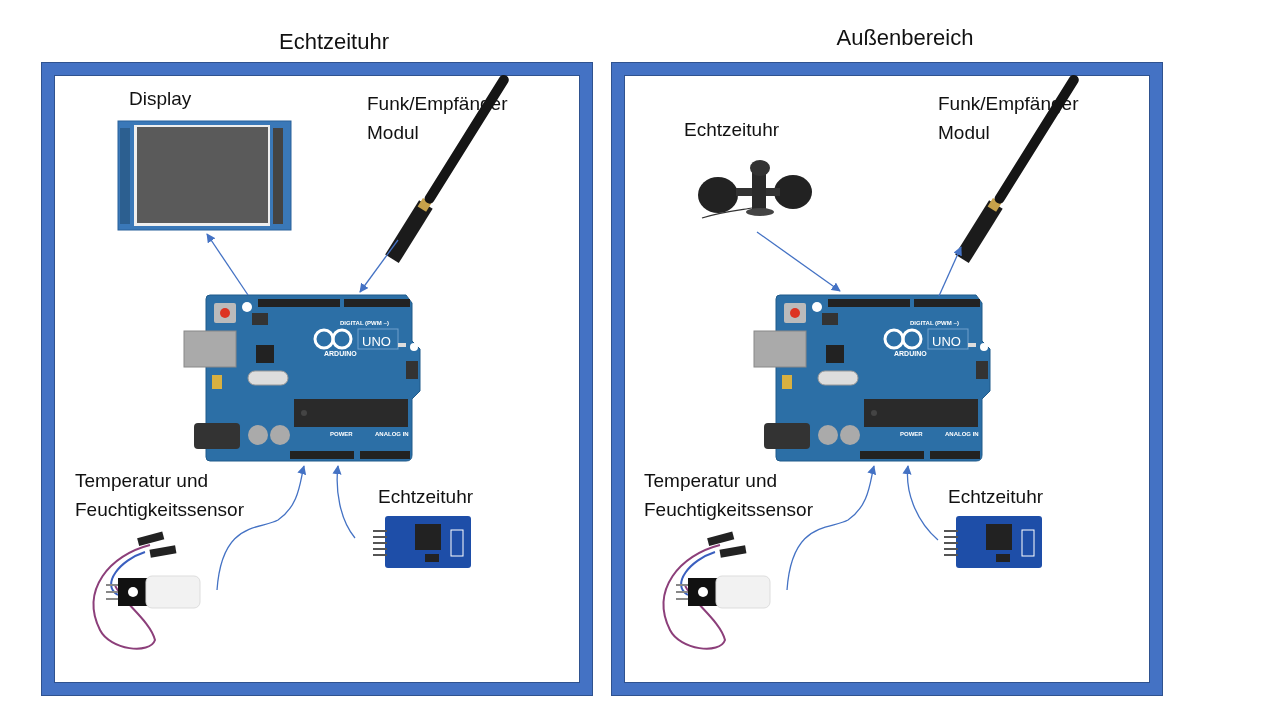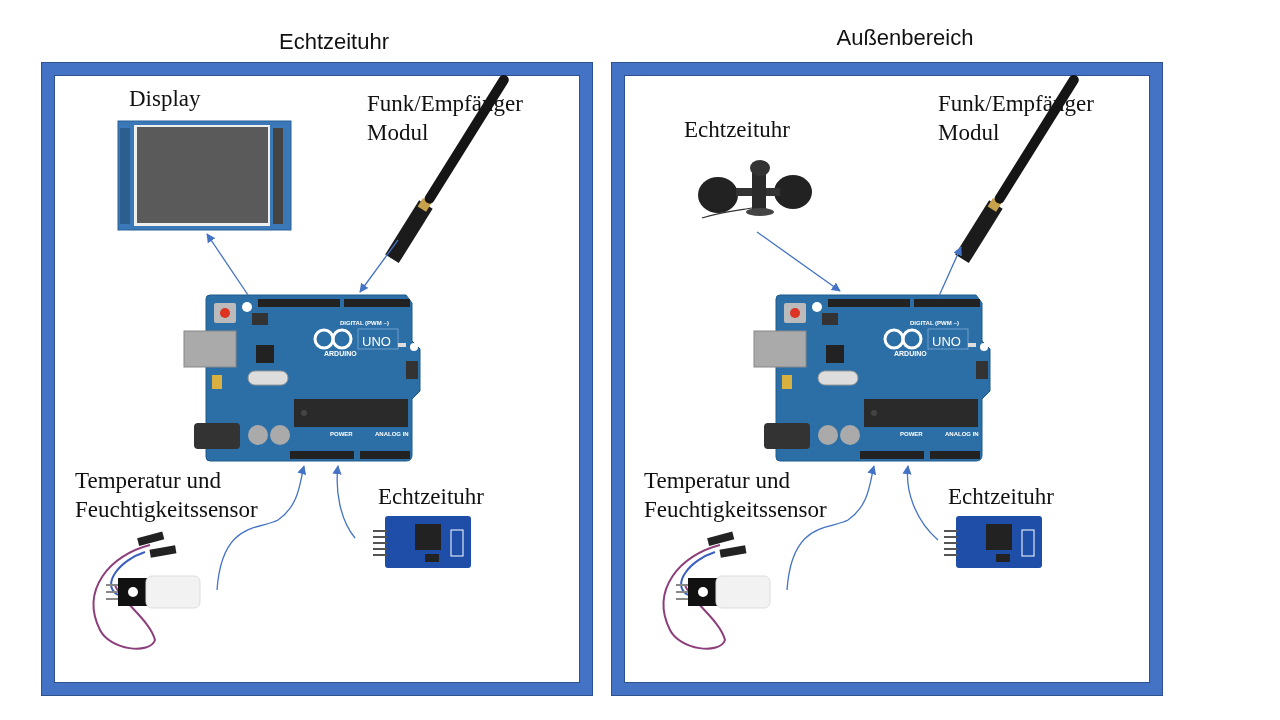--- a/index.html
+++ b/index.html
@@ -1,20 +1,20 @@
 <!DOCTYPE html>
 <html><head>
 <meta charset="utf-8">
 <style>
   html,body{margin:0;padding:0;background:#ffffff;}
   body{width:1280px;height:720px;position:relative;overflow:hidden;font-family:"Liberation Sans","DejaVu Sans",sans-serif;color:#111;}
   .title{position:absolute;font-size:22px;color:#111;text-align:center;}
   .panel{position:absolute;background:#4472c4;border:1px solid #2f528f;box-sizing:border-box;}
   .panel .inner{position:absolute;left:12px;top:12px;right:12px;bottom:12px;background:#fff;border:1px solid #2f528f;}
-  .label{position:absolute;font-size:23px;line-height:29px;color:#111;white-space:nowrap;font-family:Liberation Serif, serif;}
+  .label{position:absolute;font-size:19px;line-height:29px;color:#111;white-space:nowrap;}
   svg.overlay{position:absolute;left:0;top:0;width:1280px;height:720px;pointer-events:none;}
 </style>
 </head>
 <body>
 
 <div class="title" style="left:234px;top:29px;width:200px;">Echtzeituhr</div>
 <div class="title" style="left:805px;top:25px;width:200px;">Außenbereich</div>
 
 <div class="panel" style="left:41px;top:62px;width:552px;height:634px;">
     <div class="inner"></div>

